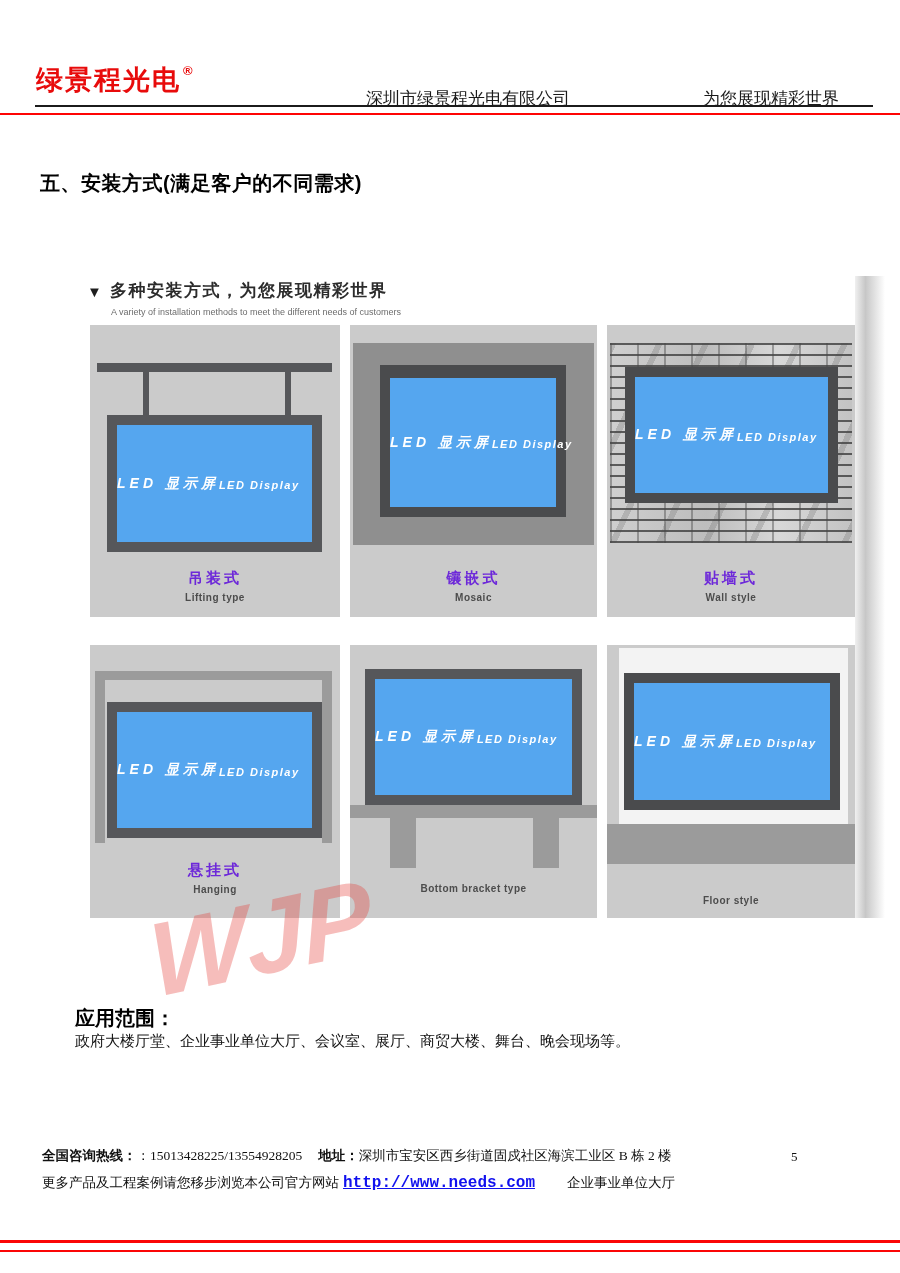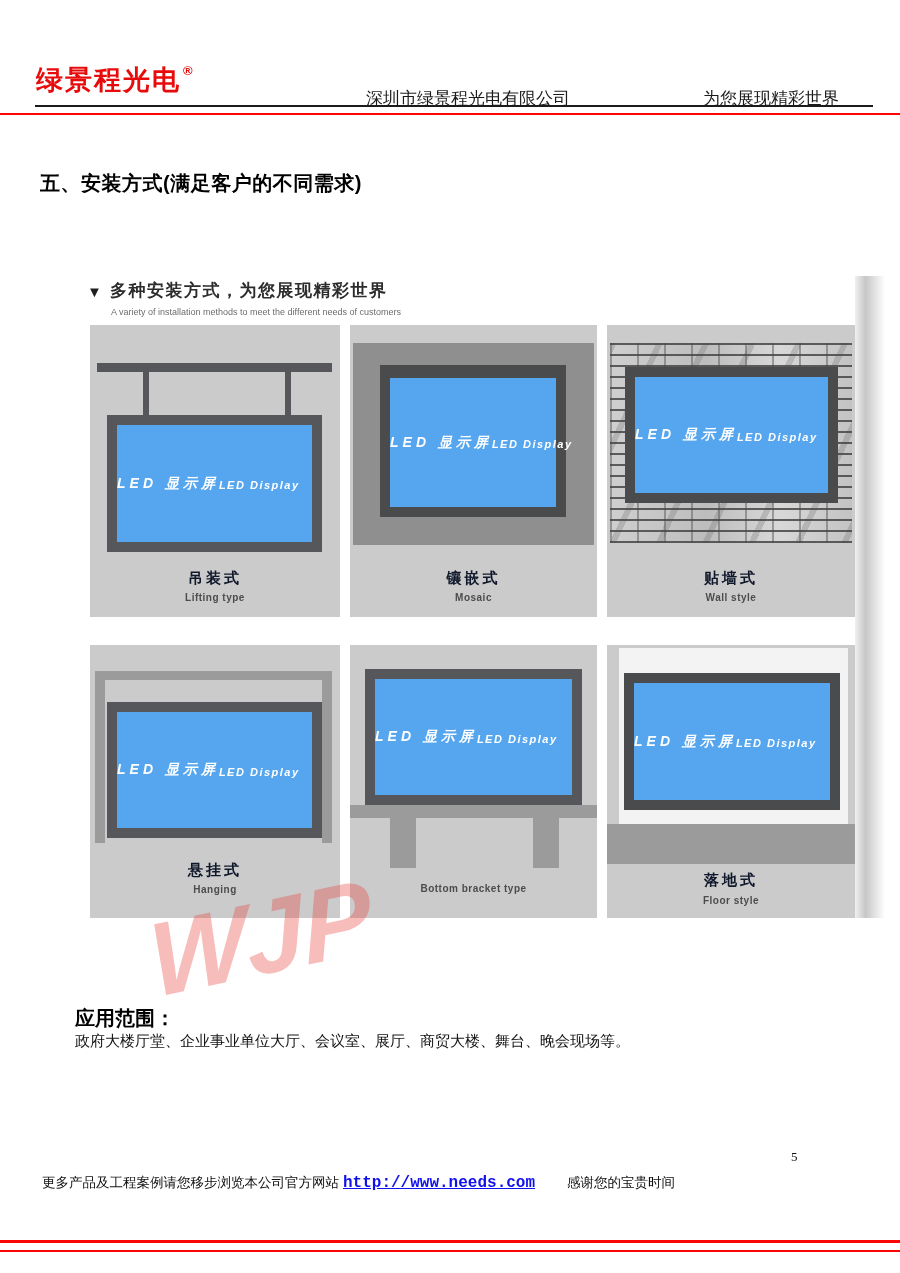--- a/index.html
+++ b/index.html
@@ -29,21 +29,21 @@
 
   .cell{position:absolute;background:#cbcbcb;}
   .gray-part{position:absolute;background:#56575a;}
   .light-part{position:absolute;background:#9b9b9b;}
   .display{position:absolute;box-sizing:border-box;border:10px solid #56575a;background:#55a6ef;
            display:flex;flex-direction:row;align-items:center;justify-content:flex-start;font-style:italic;}
   .frame-dark{border-color:#4a4b4d;}
   .screen-cn{color:#fff;font-weight:bold;font-size:14px;letter-spacing:4px;white-space:nowrap;}
   .screen-en{color:#fff;font-weight:bold;font-size:11px;letter-spacing:1.5px;margin-top:3px;white-space:nowrap;}
   .cell-label-cn{position:absolute;left:0;width:100%;text-align:center;font-size:15px;font-weight:bold;
-                 color:#0f172a;letter-spacing:3px;}
+                 color:#6d28d9;letter-spacing:3px;}
   .cell-label-en{position:absolute;left:0;width:100%;text-align:center;font-size:10px;font-weight:bold;
                  color:#4c4c4c;letter-spacing:0.5px;}
   .wall{position:absolute;background:#8f8f8f;}
   .white-wall{position:absolute;background:#f3f3f3;}
   .brick{position:absolute;background-color:#d6d6d6;
     background-image:
       repeating-linear-gradient(to bottom, rgba(70,70,70,0.85) 0 2px, rgba(0,0,0,0) 2px 11px),
       repeating-linear-gradient(to right, rgba(90,90,90,0.5) 0 2px, rgba(0,0,0,0) 2px 27px),
       repeating-linear-gradient(115deg, rgba(110,110,110,0.28) 0 6px, rgba(0,0,0,0) 6px 42px),
       linear-gradient(90deg,#cfcfcf,#bdbdbd 40%,#d8d8d8 70%,#c3c3c3);}
@@ -143,30 +143,32 @@
       <div class="cell-label-en" style="top:238px">Bottom bracket type</div>
     </div>
 
     <div class="cell" style="left:522px;top:369px;width:248px;height:273px">
       <div class="white-wall" style="left:12px;top:3px;width:229px;height:176px"></div>
       <div class="display frame-dark" style="left:17px;top:28px;width:216px;height:137px">
         <div class="screen-cn">LED 显示屏</div>
         <div class="screen-en">LED Display</div>
       </div>
       <div class="light-part" style="left:0;top:179px;width:248px;height:40px"></div>
-      <div class="cell-label-cn" style="top:226px">落地式</div>
       <div class="cell-label-en" style="top:250px">Floor style</div>
     </div>
   </div>
 
   <div class="abs watermark">WJP</div>
 
   <div class="abs app-label">应用范围：</div>
   <div class="abs app-text">政府大楼厅堂、企业事业单位大厅、会议室、展厅、商贸大楼、舞台、晚会现场等。</div>
 
+  <div class="abs footer-line1">
+    <span class="b">全国咨询热线：</span><span>：15013428225/13554928205</span><span class="b addr">地址：</span><span>深圳市宝安区西乡街道固戍社区海滨工业区 B 栋 2 楼</span>
+  </div>
   <div class="abs page-number">5</div>
   <div class="abs footer-line2">
-    <span>更多产品及工程案例请您移步浏览本公司官方网站</span><a href="#">http://www.needs.com</a><span class="thanks">感谢您的宝贵时间</span>
+    <span>更多产品及工程案例请您移步浏览本公司官方网站</span><a href="#">http://www.needs.com</a><span class="thanks">企业事业单位大厅</span>
   </div>
   <div class="abs rule-red-b1"></div>
   <div class="abs rule-red-b2"></div>
 
 </div>
 
 </body></html>

